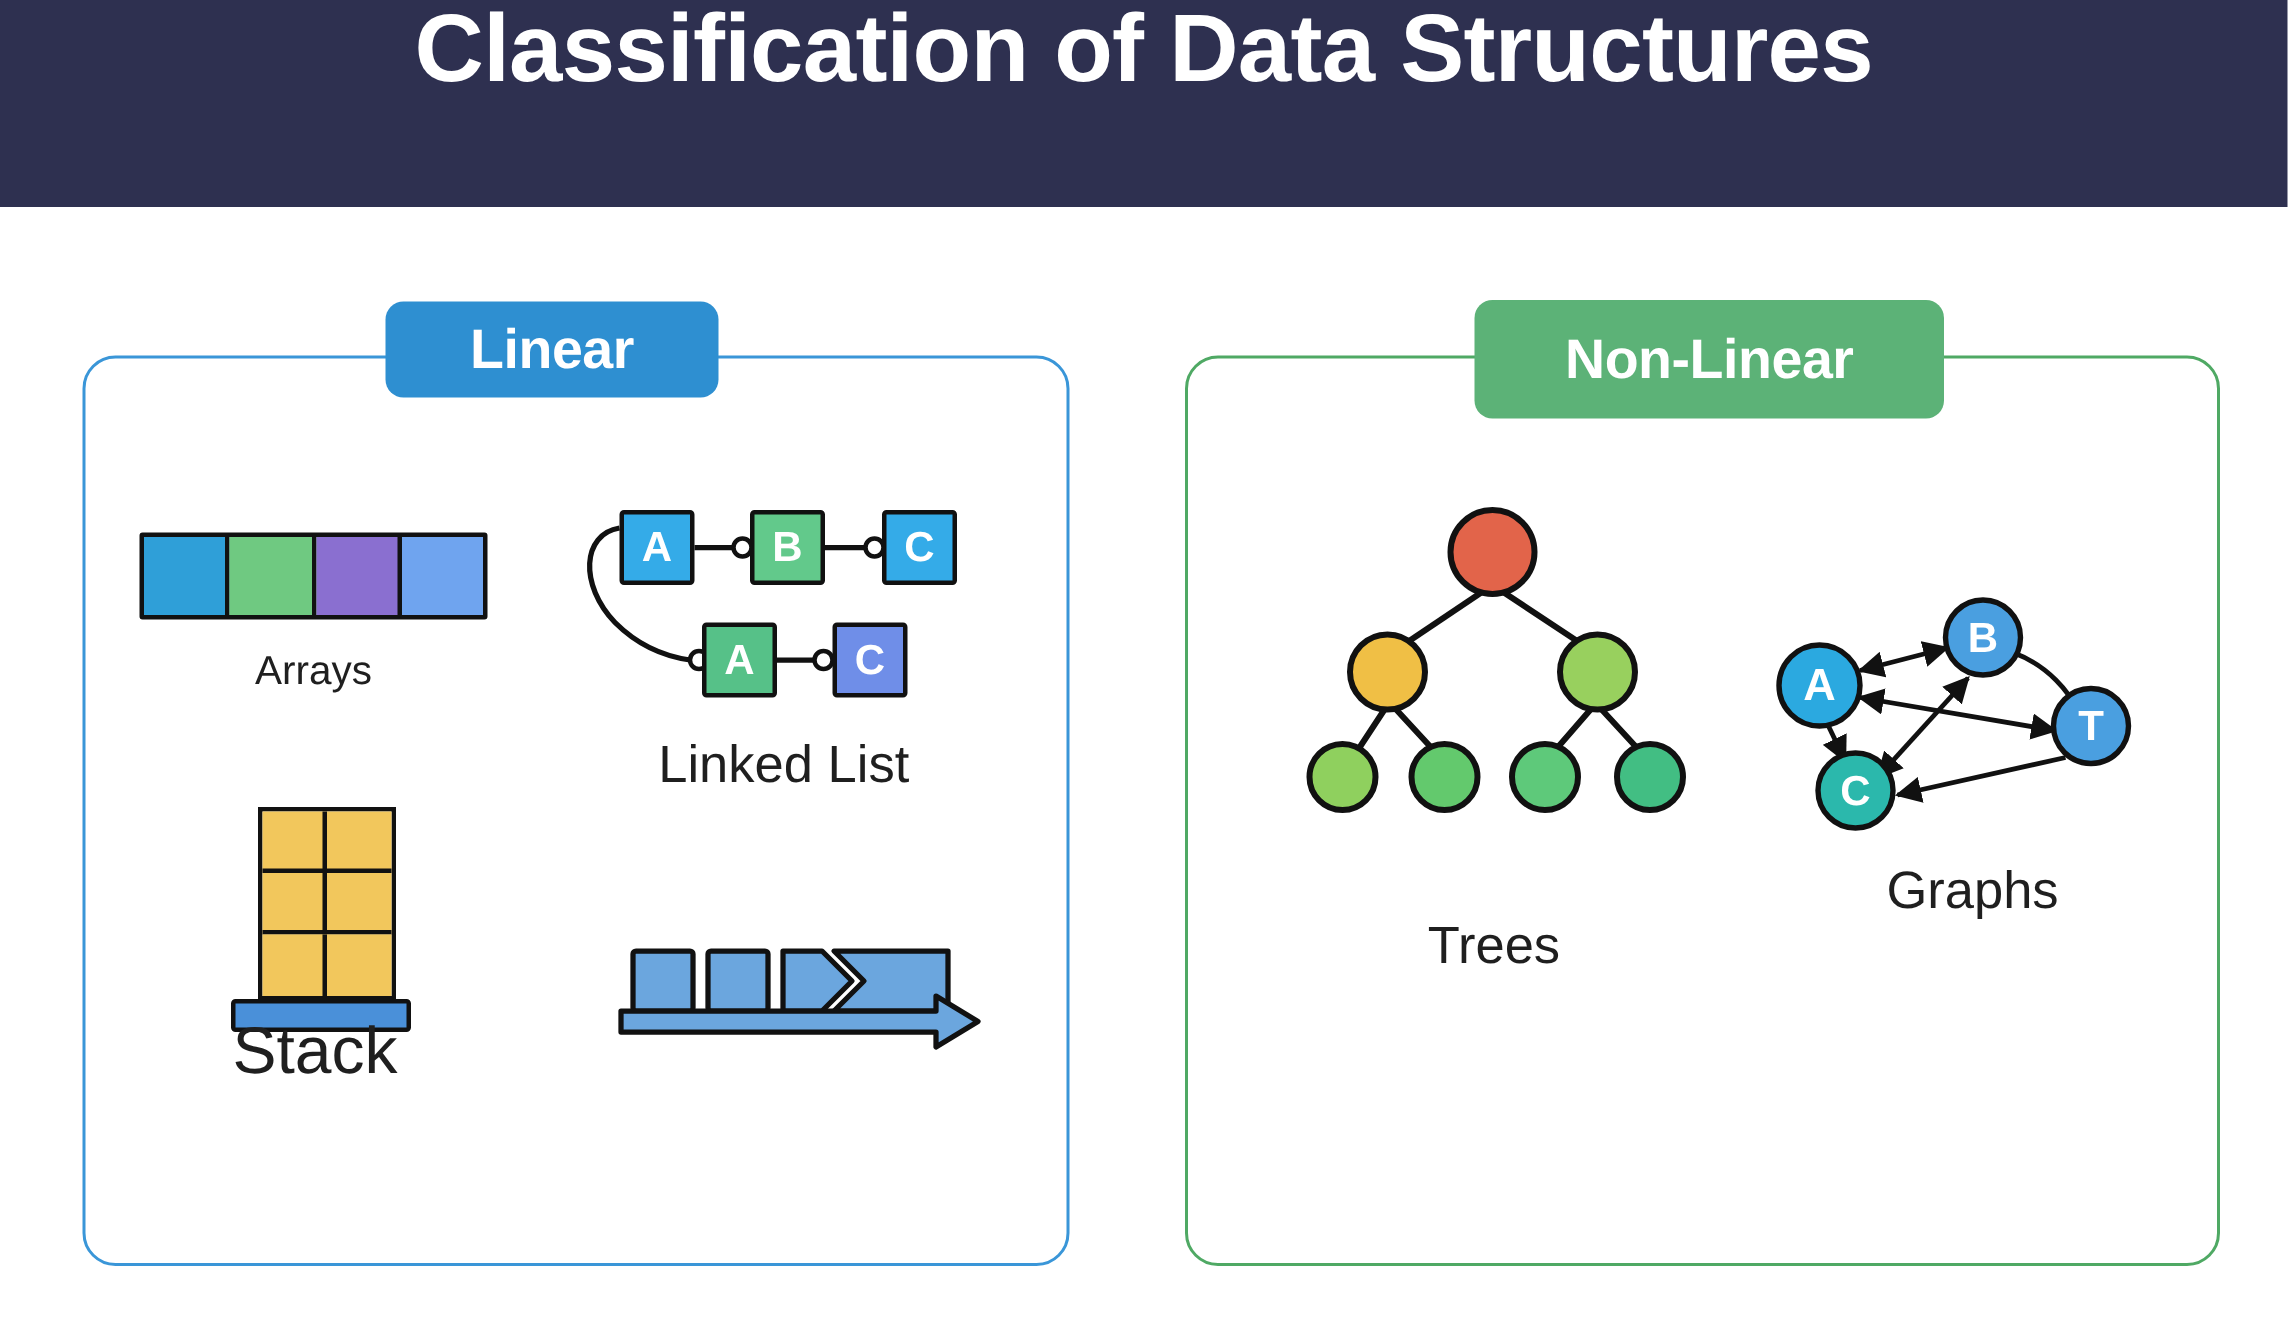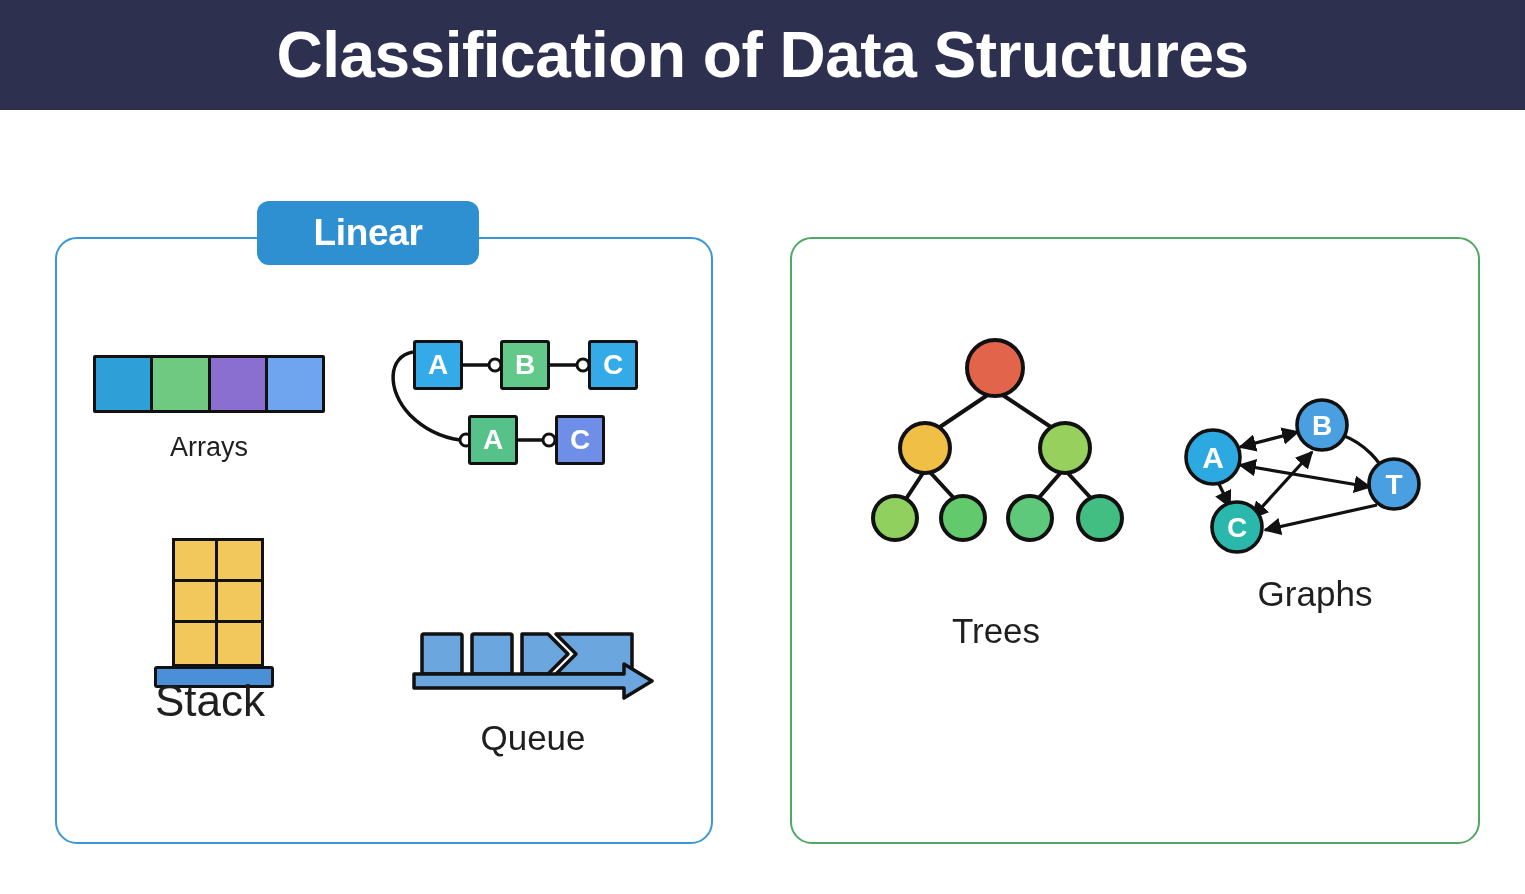--- a/index.html
+++ b/index.html
@@ -20,24 +20,23 @@
     height: 894px;
     background: #ffffff;
   }
 
   
   .header {
     position: absolute;
     left: 0;
     top: 0;
     width: 1525px;
-    height: 110px;
+    height: 138px;
     background: #2e3050;
     display: flex;
-    align-items: center;
     justify-content: center;
   }
   .header-title {
     color: #ffffff;
     font-size: 64px;
     font-weight: bold;
     letter-spacing: -0.5px;
     line-height: 1;
     white-space: nowrap;
   }
@@ -189,20 +188,23 @@
     <div class="header-title">Classification of Data Structures</div>
   </div>
 
   <div class="panel panel-linear"></div>
 
   <div class="panel panel-nonlinear"></div>
 
   <div class="badge badge-linear">
     <span>Linear</span>
   </div>
+  <div class="badge badge-nonlinear">
+    <span>Non-Linear</span>
+  </div>
 
   <div class="figure arrays-wrap">
     <div class="array-row">
       <div class="array-cell" style="background:#2f9fd8"></div>
       <div class="array-cell" style="background:#6fc981"></div>
       <div class="array-cell" style="background:#8a6fd0"></div>
       <div class="array-cell" style="background:#6fa4ef"></div>
     </div>
   </div>
   <div class="fig-label lbl-arrays">Arrays</div>
@@ -231,20 +233,21 @@
     <div class="ll-box" style="left:208px; top:10px; background:#34abe8;">
       <span>C</span>
     </div>
     <div class="ll-box" style="left:88px; top:85px; background:#56c188;">
       <span>A</span>
     </div>
     <div class="ll-box" style="left:175px; top:85px; background:#6f8ee8;">
       <span>C</span>
     </div>
   </div>
+  <div class="fig-label lbl-linked">Linked List</div>
 
   <div class="figure stack-wrap">
     <div class="stack-grid">
       <div class="stack-cell c1"></div>
       <div class="stack-cell c2"></div>
       <div class="stack-cell c1"></div>
       <div class="stack-cell c2"></div>
       <div class="stack-cell c1 r3"></div>
       <div class="stack-cell c2 r3"></div>
     </div>
@@ -259,21 +262,20 @@
 
       <rect x="62" y="6" width="40" height="40" fill="#6ba6de" stroke="#111111" stroke-width="3.5" rx="2"></rect>
 
       <path d="M 112 6 L 138 6 L 158 26 L 138 46 L 112 46 Z" fill="#6ba6de" stroke="#111111" stroke-width="3.5" stroke-linejoin="round"></path>
 
       <path d="M 146 6 L 222 6 L 222 46 L 146 46 L 166 26 Z" fill="#6ba6de" stroke="#111111" stroke-width="3.5" stroke-linejoin="round"></path>
 
       <path d="M 4 46 L 214 46 L 214 36 L 242 53 L 214 70 L 214 60 L 4 60 Z" fill="#6ba6de" stroke="#111111" stroke-width="3.5" stroke-linejoin="round"></path>
     </svg>
   </div>
-  <div class="fig-label lbl-queue">Queue</div>
 
   <div class="figure" style="left:860px; top:330px; width:280px; height:220px;">
     <svg width="280" height="220" viewBox="0 0 280 220">
       <g stroke="#111111" stroke-width="4" stroke-linecap="round">
         <line x1="135" y1="60" x2="68" y2="105"></line>
         <line x1="135" y1="60" x2="203" y2="105"></line>
         <line x1="65" y1="140" x2="40" y2="178"></line>
         <line x1="68" y1="140" x2="103" y2="178"></line>
         <line x1="203" y1="140" x2="170" y2="178"></line>
         <line x1="205" y1="140" x2="240" y2="178"></line>

